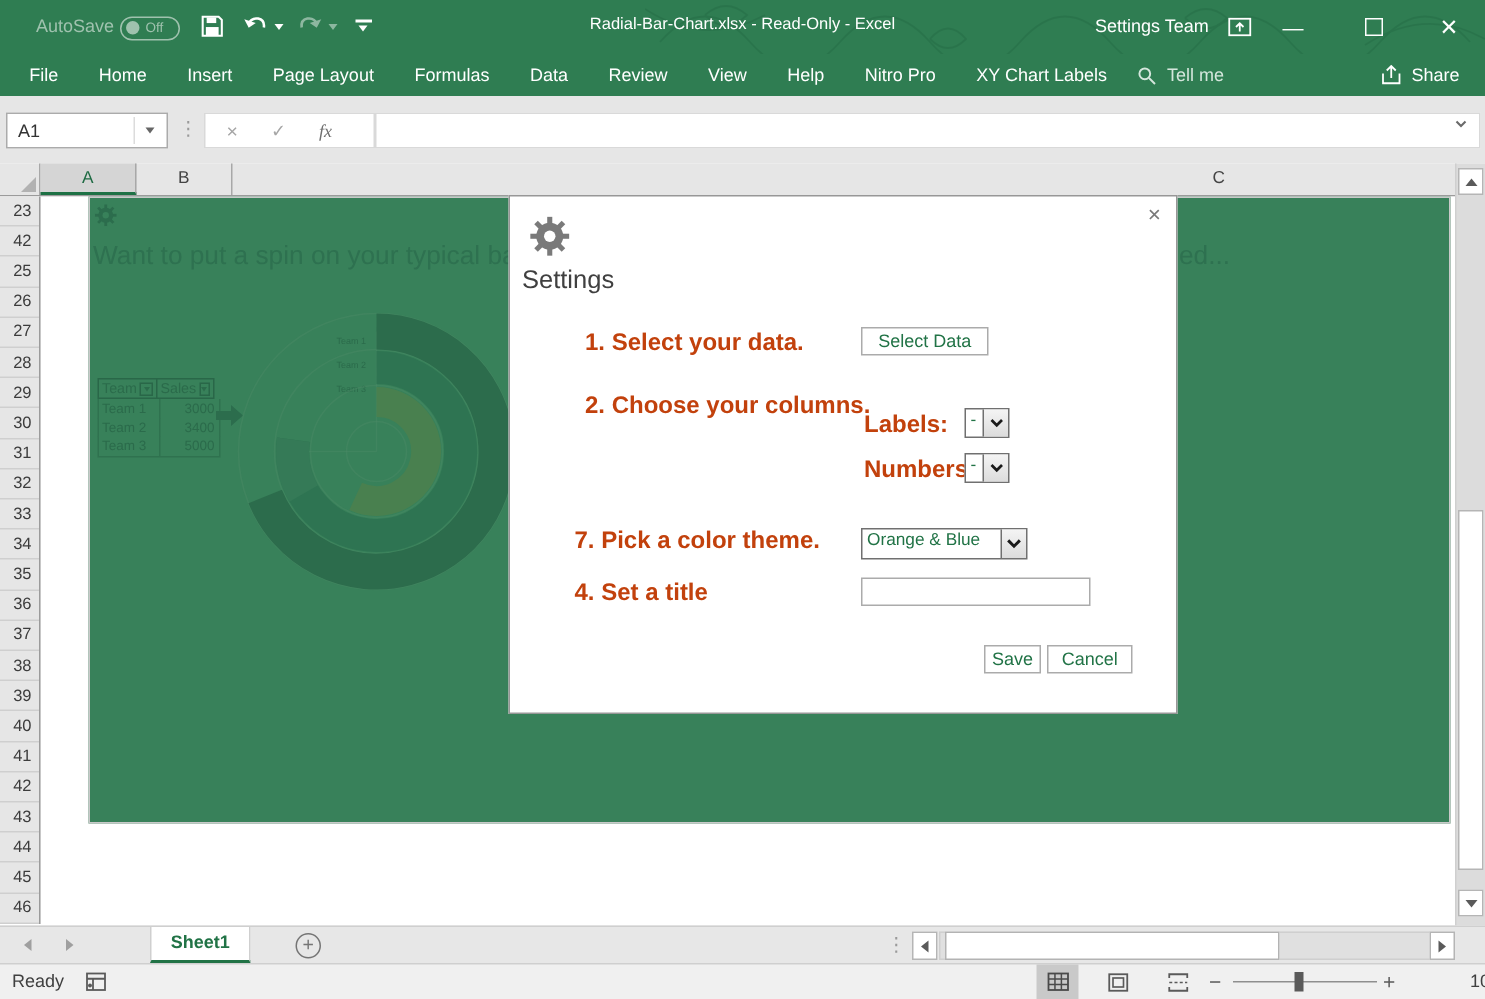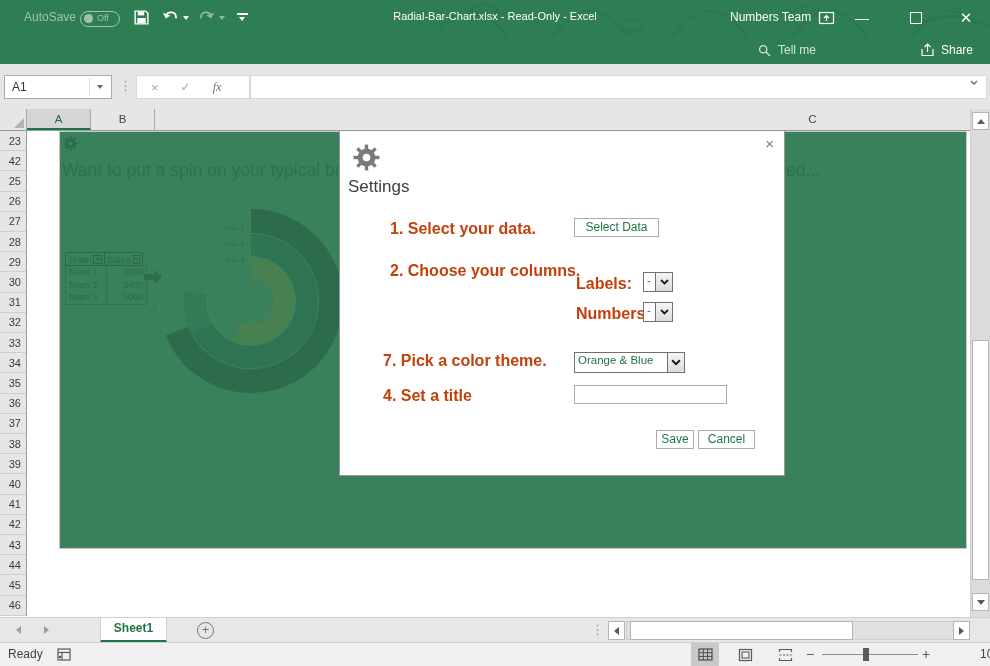--- a/index.html
+++ b/index.html
@@ -181,33 +181,46 @@
     <svg id="redo-icon" class="abs qat" viewBox="0 0 16 16">
       <path d="M12.8 6.8 q-2 -4.3 -6.3 -3.6 q-4.2 .8 -3.6 5.6" fill="none" stroke="#fff" stroke-width="1.6"></path>
       <path d="M15.2 3.6 L12.4 9 L8 6 Z" fill="#fff"></path>
     </svg>
     <div id="redo-caret" class="abs caret"></div>
     <div id="qat-custom" class="abs">
       <div class="bar"></div>
         <div class="caret" style="position:absolute;"></div>
     </div>
     <div id="window-title" class="abs">Radial-Bar-Chart.xlsx  -  Read-Only  -  Excel</div>
-    <span id="account-name" class="abs">Numbers Team</span>
+    <span id="account-name" class="abs">Settings Team</span>
     <svg id="ribbon-display-icon" class="abs" width="17" height="16" viewBox="0 0 17 16">
       <rect x="1.5" y="2.5" width="14" height="11" fill="none" stroke="#fff" stroke-width="1.2"></rect>
       <path d="M8.5 11 V6 M6 8 l2.5 -2.5 L11 8" fill="none" stroke="#fff" stroke-width="1.2"></path>
     </svg>
     <div id="min-btn" class="abs winctl">—</div>
     <div id="max-btn" class="abs winctl">
         <div class="box"></div>
       </div>
     <div id="close-btn" class="abs winctl">✕</div>
   </div>
 
   <div id="ribbonrow" class="abs">
+    <div id="ribbon-tabs" class="abs">
+        <div class="rtab">File</div>
+        <div class="rtab">Home</div>
+        <div class="rtab">Insert</div>
+        <div class="rtab">Page Layout</div>
+        <div class="rtab">Formulas</div>
+        <div class="rtab">Data</div>
+        <div class="rtab">Review</div>
+        <div class="rtab">View</div>
+        <div class="rtab">Help</div>
+        <div class="rtab">Nitro Pro</div>
+        <div class="rtab">XY Chart Labels</div>
+      </div>
     <div id="tellme" class="abs">
       <svg width="13" height="13" viewBox="0 0 13 13">
         <circle cx="5.2" cy="5.2" r="3.6" fill="none" stroke="#d4e6dc" stroke-width="1.3"></circle>
         <line x1="8" y1="8" x2="12" y2="12" stroke="#d4e6dc" stroke-width="1.3"></line>
       </svg>
       <span>Tell me</span>
     </div>
     <div id="share" class="abs">
       <svg width="15" height="14" viewBox="0 0 15 14">
         <path d="M2 6 v6.5 h11 V6" fill="none" stroke="#fff" stroke-width="1.2"></path>

